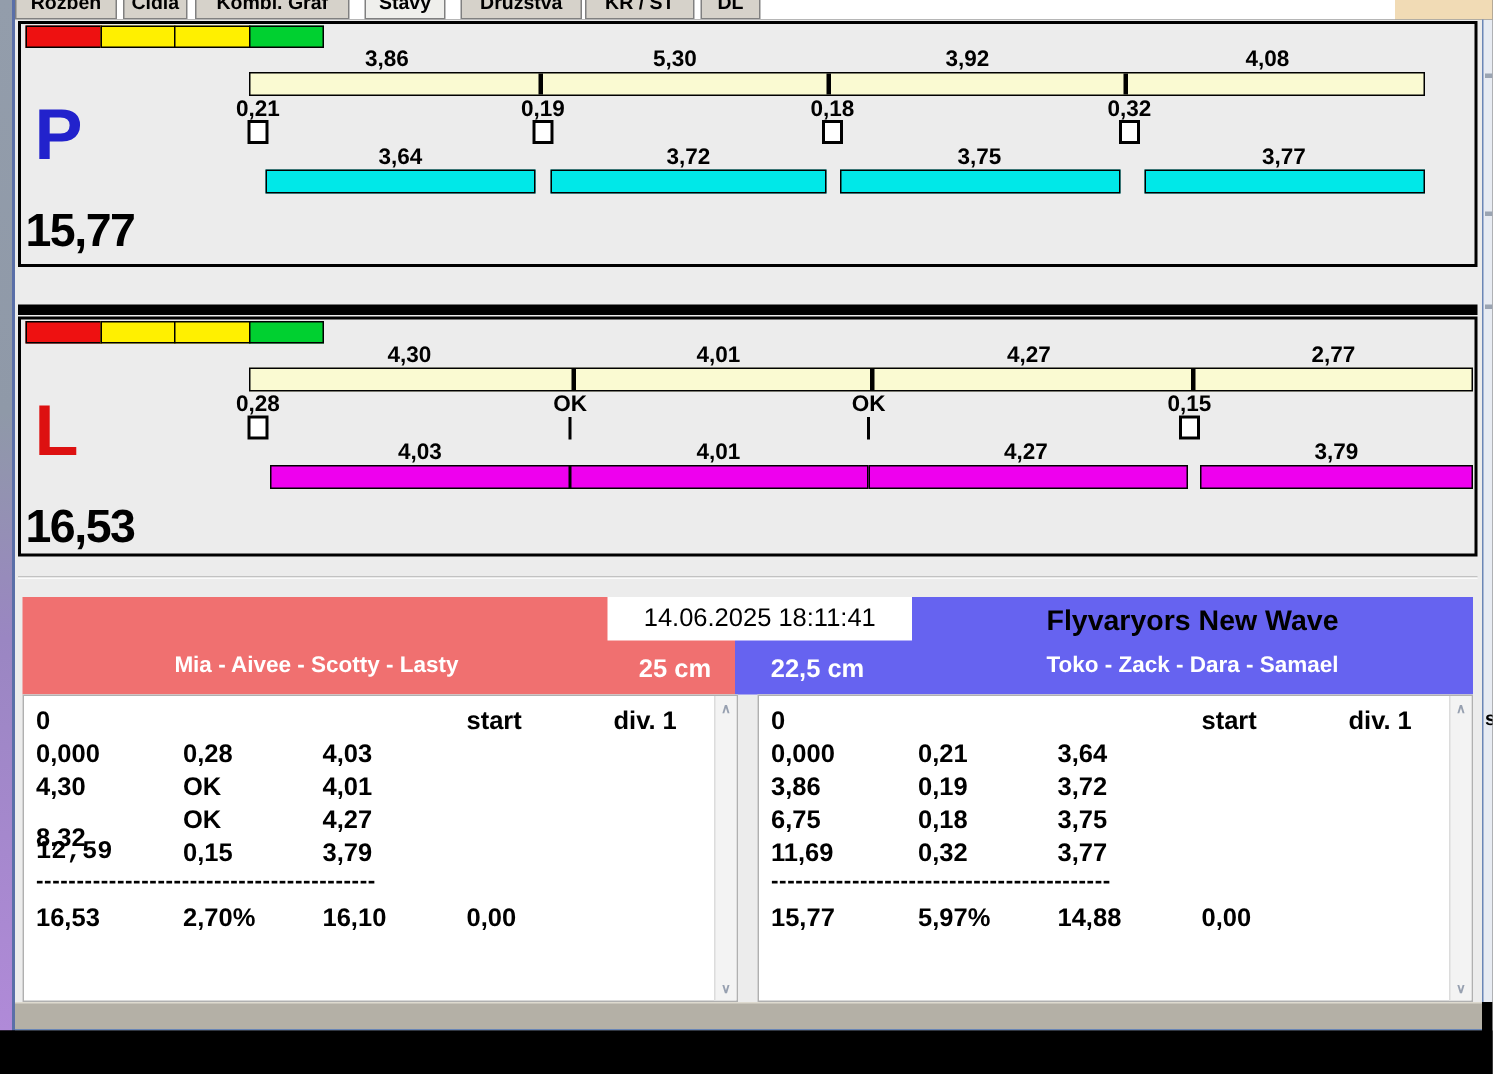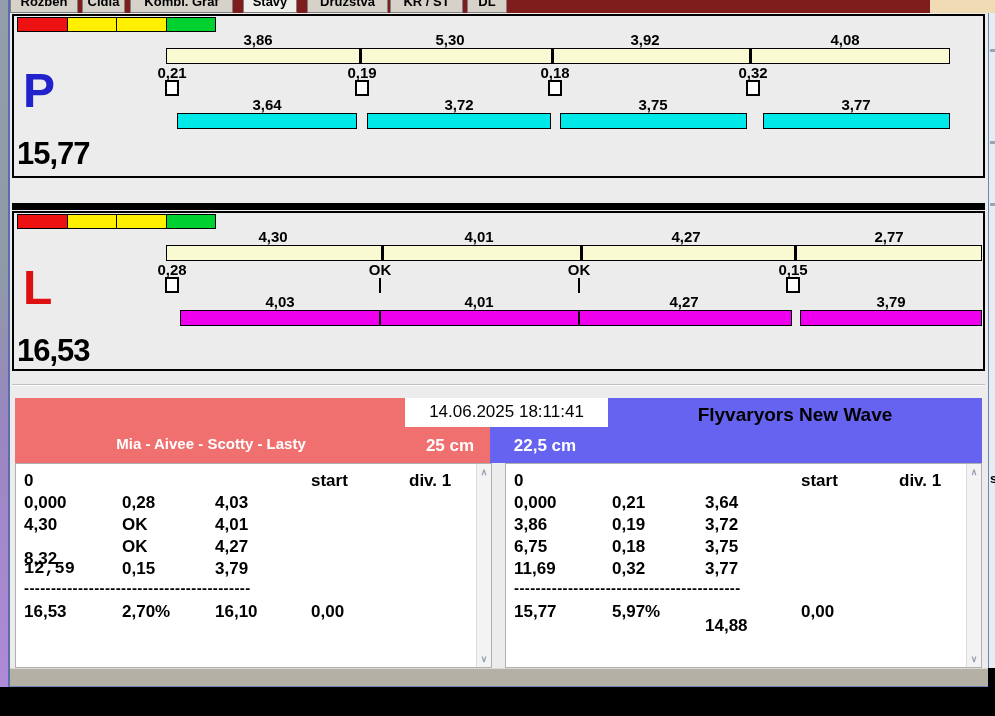--- a/index.html
+++ b/index.html
@@ -13,21 +13,21 @@
   #left-strip{left:0;top:0;width:10px;height:687px;
     background:linear-gradient(180deg,#939dab 0%,#8f99a8 40%,#9a86c2 62%,#b08ad8 100%);
     border-right:2px solid #5a6fa8;}
   #right-strip{left:988px;top:13px;width:7px;height:655px;background:#e7ebf2;
     border-left:1px solid #6a86b6;overflow:hidden;}
   #topright-tan{left:930px;top:0;width:65px;height:13px;background:#f1dbb5;}
   .strip-mark{position:absolute;left:1px;width:5px;height:3px;background:#9aa4b2;}
   #strip-frag{position:absolute;left:1px;top:458px;font:bold 13px "Liberation Sans",sans-serif;color:#000;}
 
   
-  #tabbar{left:10px;top:0;width:920px;height:13px;background:#7f1d1d;overflow:hidden;}
+  #tabbar{left:10px;top:0;width:920px;height:13px;background:#ffffff;overflow:hidden;}
   .tab{position:absolute;top:-9px;height:22px;background:#d6d2ca;
        border:1px solid #808080;border-radius:3px 3px 0 0;text-align:center;}
   .tab.active{background:#efefec;z-index:2;}
   .tab-label{font-weight:bold;font-size:13px;line-height:20px;color:#000;white-space:nowrap;}
 
   #app-bg{left:10px;top:13px;width:978px;height:655px;background:#ececec;}
 
   
   .panel{position:absolute;left:12px;width:973px;border:2px solid #000;background:#ececec;}
   #panel-p{top:14px;height:164px;}
@@ -188,20 +188,21 @@
       <div class="bar-seg" style="left: 786px; top: 97px; width: 182px; background: rgb(238, 0, 238);"></div>
     </div>
 
   <div id="subline" class="abs"></div>
 
   <div id="team-left" class="abs">
     <div class="team-players">Mia - Aivee - Scotty - Lasty</div>
   </div>
   <div id="team-right" class="abs">
     <div class="team-name">Flyvaryors New Wave</div>
+    <div class="team-players">Toko - Zack - Dara - Samael</div>
   </div>
   <div id="timestamp" class="abs">14.06.2025 18:11:41</div>
   <div id="distance-left" class="distance">25 cm</div>
   <div id="distance-right" class="distance">22,5 cm</div>
 
   <div class="table" id="table-left">
       <div class="cell" style="left: 8px; top: 7px;">0</div>
       <div class="cell" style="left: 295px; top: 7px;">start</div>
       <div class="cell" style="left: 393px; top: 7px;">div. 1</div>
       <div class="cell" style="left: 8px; top: 29px;">0,000</div>
@@ -238,21 +239,21 @@
       <div class="cell" style="left: 199px; top: 51px;">3,72</div>
       <div class="cell" style="left: 8px; top: 73px;">6,75</div>
       <div class="cell" style="left: 106px; top: 73px;">0,18</div>
       <div class="cell" style="left: 199px; top: 73px;">3,75</div>
       <div class="cell" style="left: 8px; top: 95px;">11,69</div>
       <div class="cell" style="left: 106px; top: 95px;">0,32</div>
       <div class="cell" style="left: 199px; top: 95px;">3,77</div>
       <div class="cell sep" style="left: 8px; top: 115px;">------------------------------------------</div>
       <div class="cell" style="left: 8px; top: 138px;">15,77</div>
       <div class="cell" style="left: 106px; top: 138px;">5,97%</div>
-      <div class="cell" style="left: 199px; top: 152px; text-align: right;">14,88</div>
+      <div class="cell" style="left: 199px; top: 138px; text-align: right;">14,88</div>
       <div class="cell" style="left: 295px; top: 138px;">0,00</div>
       <div class="vscroll">
         <div class="scroll-arrow" style="top: 3px;">∧</div>
         <div class="scroll-arrow" style="bottom: 3px;">∨</div>
       </div>
     </div>
 
   <div id="statusbar" class="abs"></div>
   <div id="right-strip" class="abs">
     <div class="strip-mark" style="top:36px"></div>

